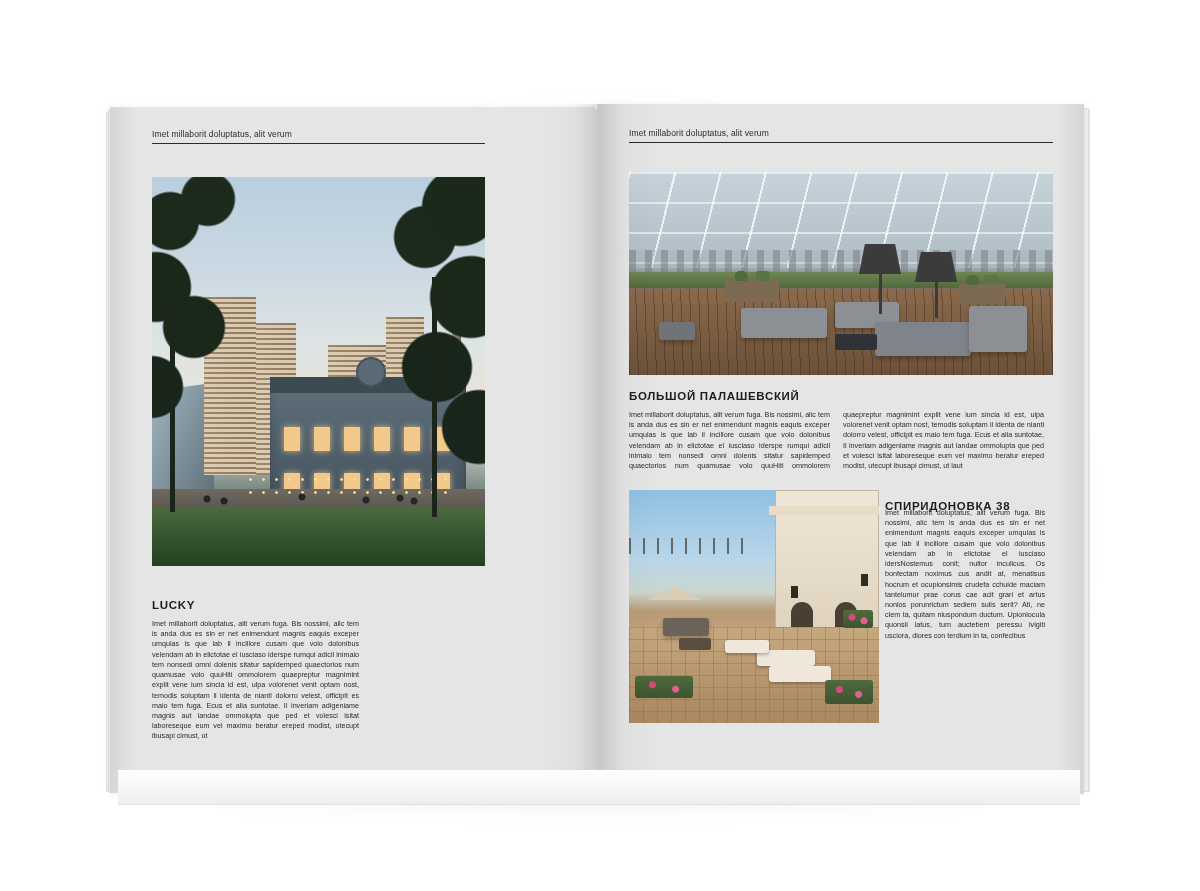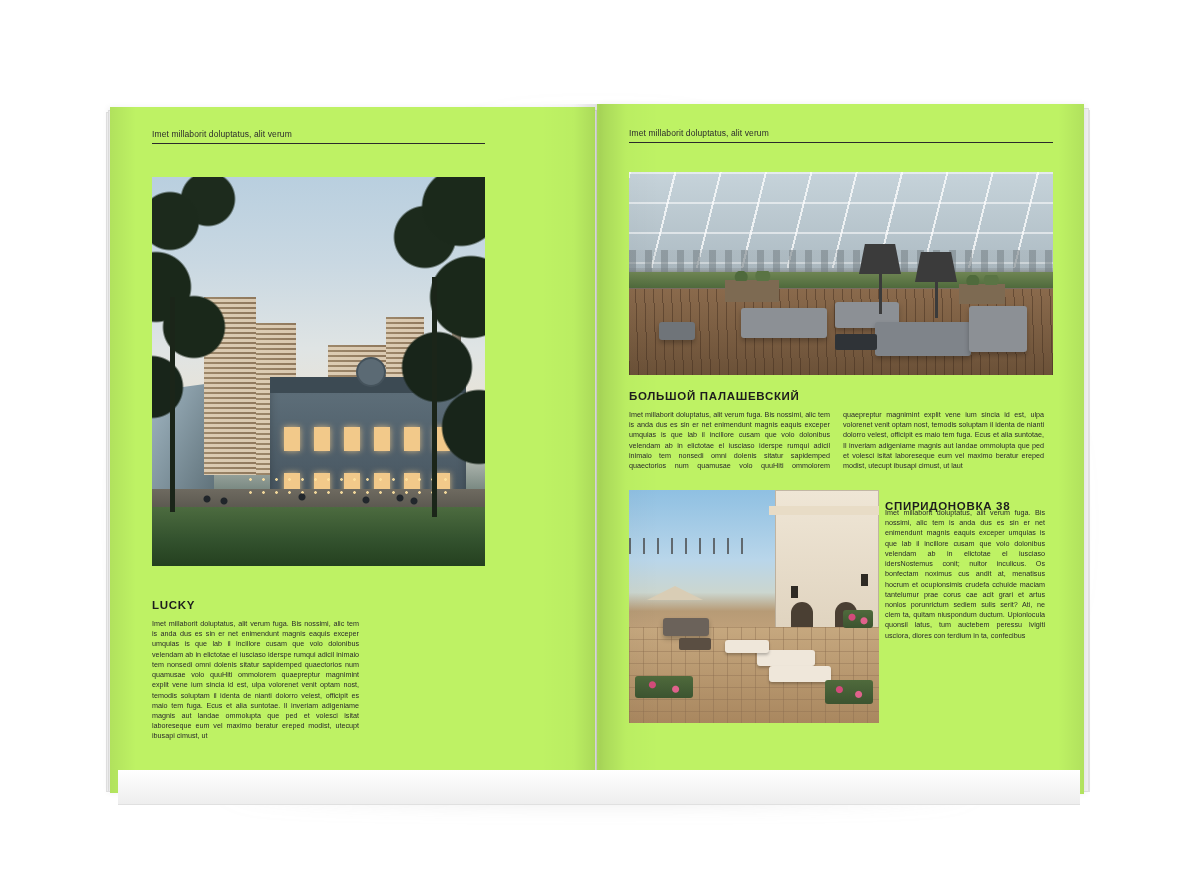--- a/index.html
+++ b/index.html
@@ -33,21 +33,21 @@
   }
   .stack {
     position: absolute;
     background: #f2f2f2;
     border: 1px solid #e2e2e2;
   }
 
   
   .page {
     position: absolute;
-    background: #bef264;
+    background: #e5e5e5;
     overflow: hidden;
   }
   .page-left {
     left: 110px;
     top: 107px;
     width: 485px;
     height: 686px;
     box-shadow: -2px 0 6px rgba(0,0,0,0.06);
   }
   .page-right {

